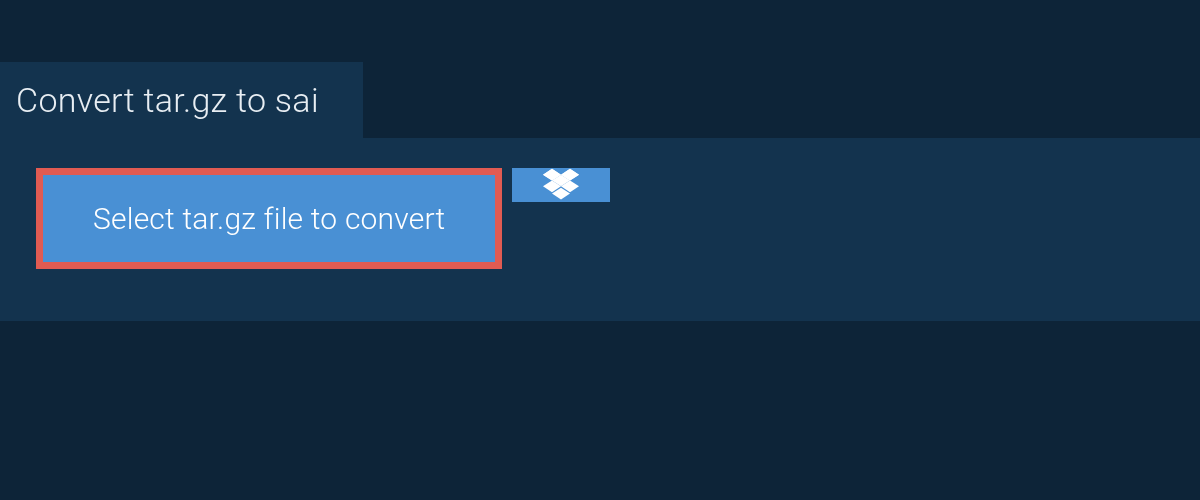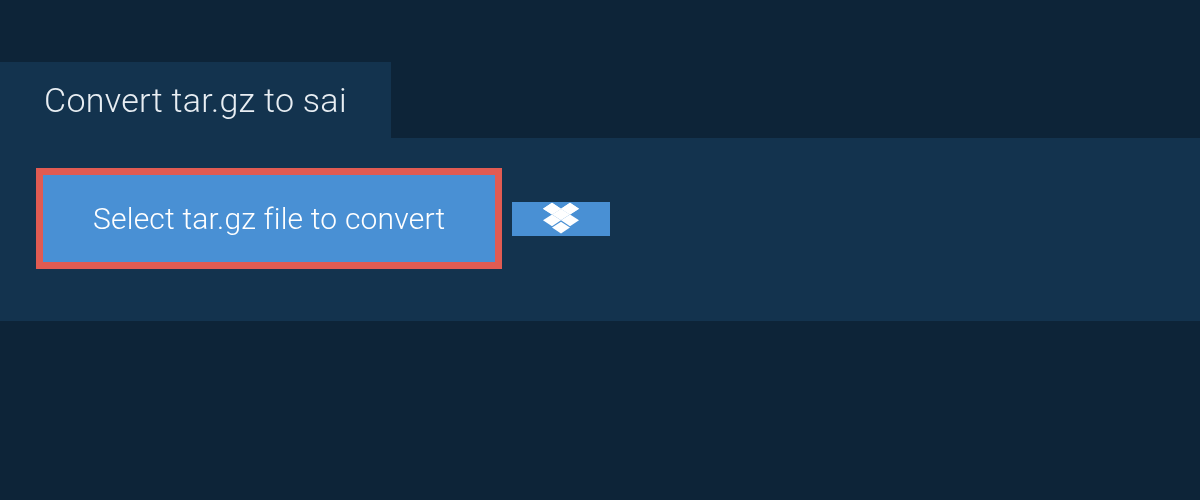--- a/index.html
+++ b/index.html
@@ -16,32 +16,32 @@
     }
     .tab-container {
       padding-top: 62px;
     }
     .tab {
       display: inline-block;
       background: #13334e;
       color: #e8eef3;
       font-size: 34px;
       font-weight: 300;
-      padding: 18px 44px 18px 44px;
+      padding: 18px 44px 18px 16px;
       letter-spacing: 0.3px;
     }
     .panel {
       background: #13334e;
       padding: 30px 36px 52px 36px;
       width: 100%;
     }
     .button-row {
       display: flex;
       gap: 10px;
-      align-items: center;
+      align-items: flex-start;
     }
     .select-button {
       background: #4990d4;
       border: 7px solid #e15b52;
       color: #ffffff;
       font-size: 30px;
       font-weight: 300;
       padding: 26px 50px;
       cursor: pointer;
       display: flex;

